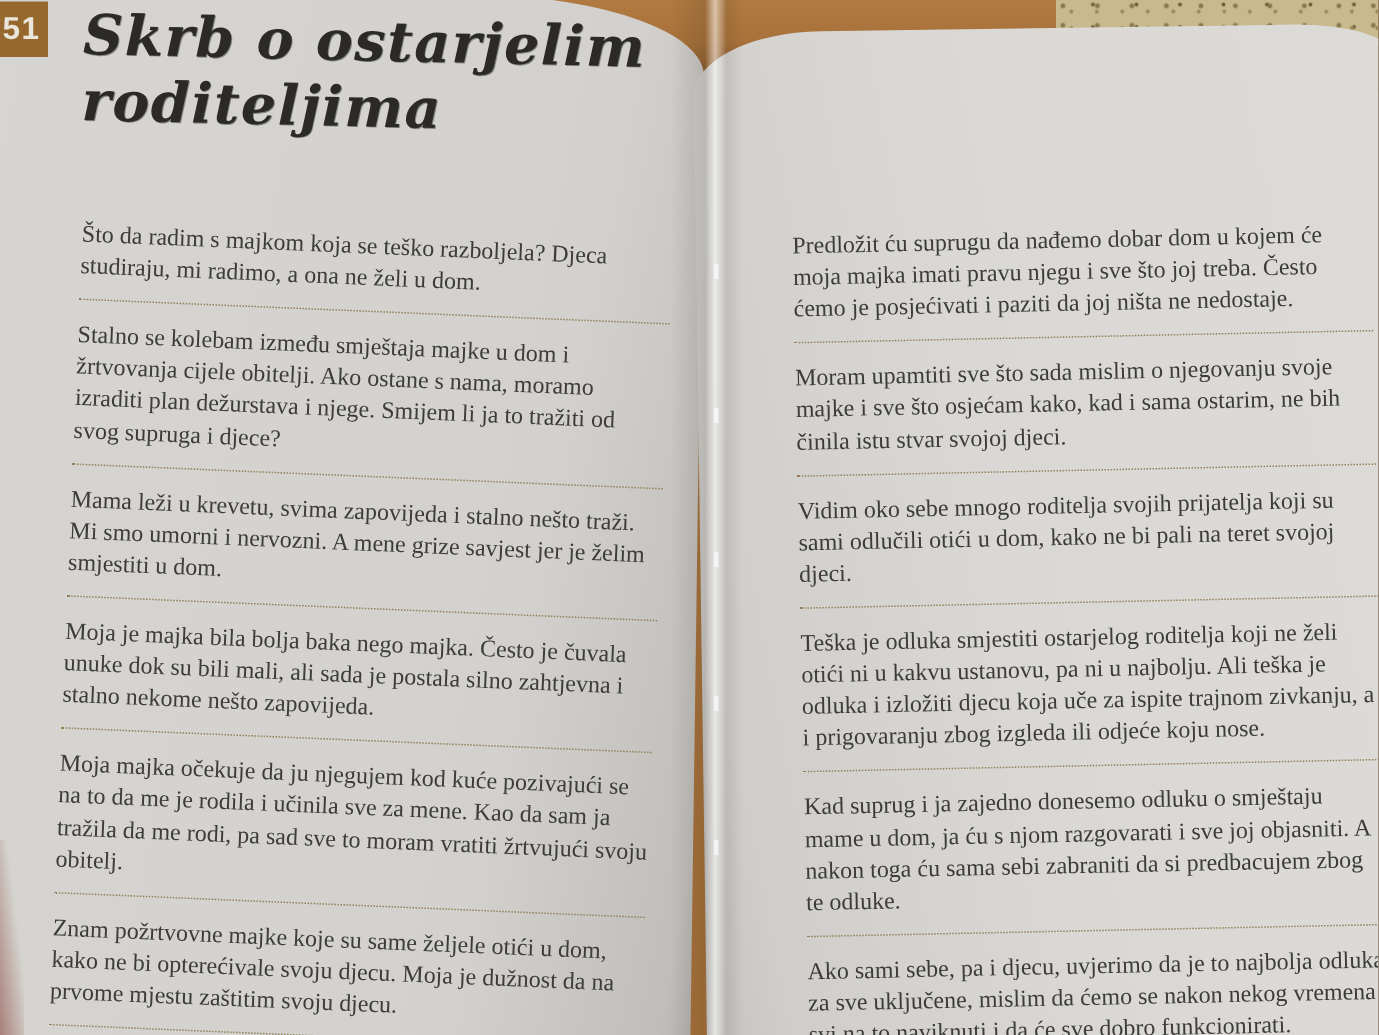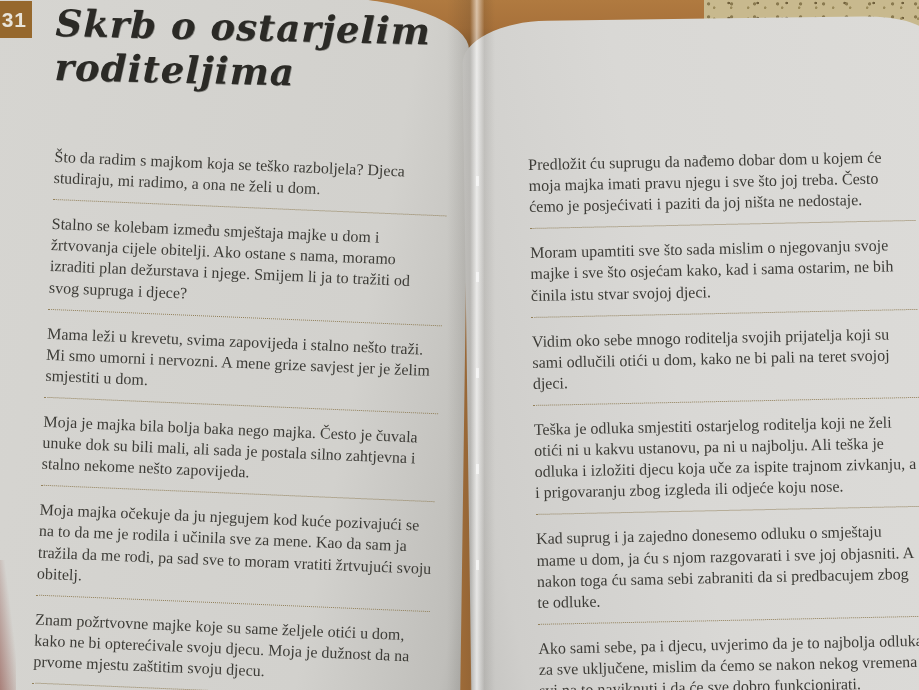--- a/index.html
+++ b/index.html
@@ -88,21 +88,21 @@
   <div class="table-texture"></div>
   <div class="cover-band"></div>
 
   <div class="page page-left"></div>
   <div class="page page-right"></div>
 
   <div class="fold-shadow"></div>
   <div class="stitches"></div>
 
   <div class="chapter-badge">
-    <span>31</span>
+    <span>51</span>
   </div>
 
   <h1 class="title">
     <span>Skrb o ostarjelim</span>
     <span>roditeljima</span>
   </h1>
 
   <div class="col col-left">
     <p>Što da radim s majkom koja se teško razboljela? Djeca studiraju, mi radimo, a ona ne želi u dom.</p>
     <p>Stalno se kolebam između smještaja majke u dom i žrtvovanja cijele obitelji. Ako ostane s nama, moramo izraditi plan dežurstava i njege. Smijem li ja to tražiti od svog supruga i djece?</p>

